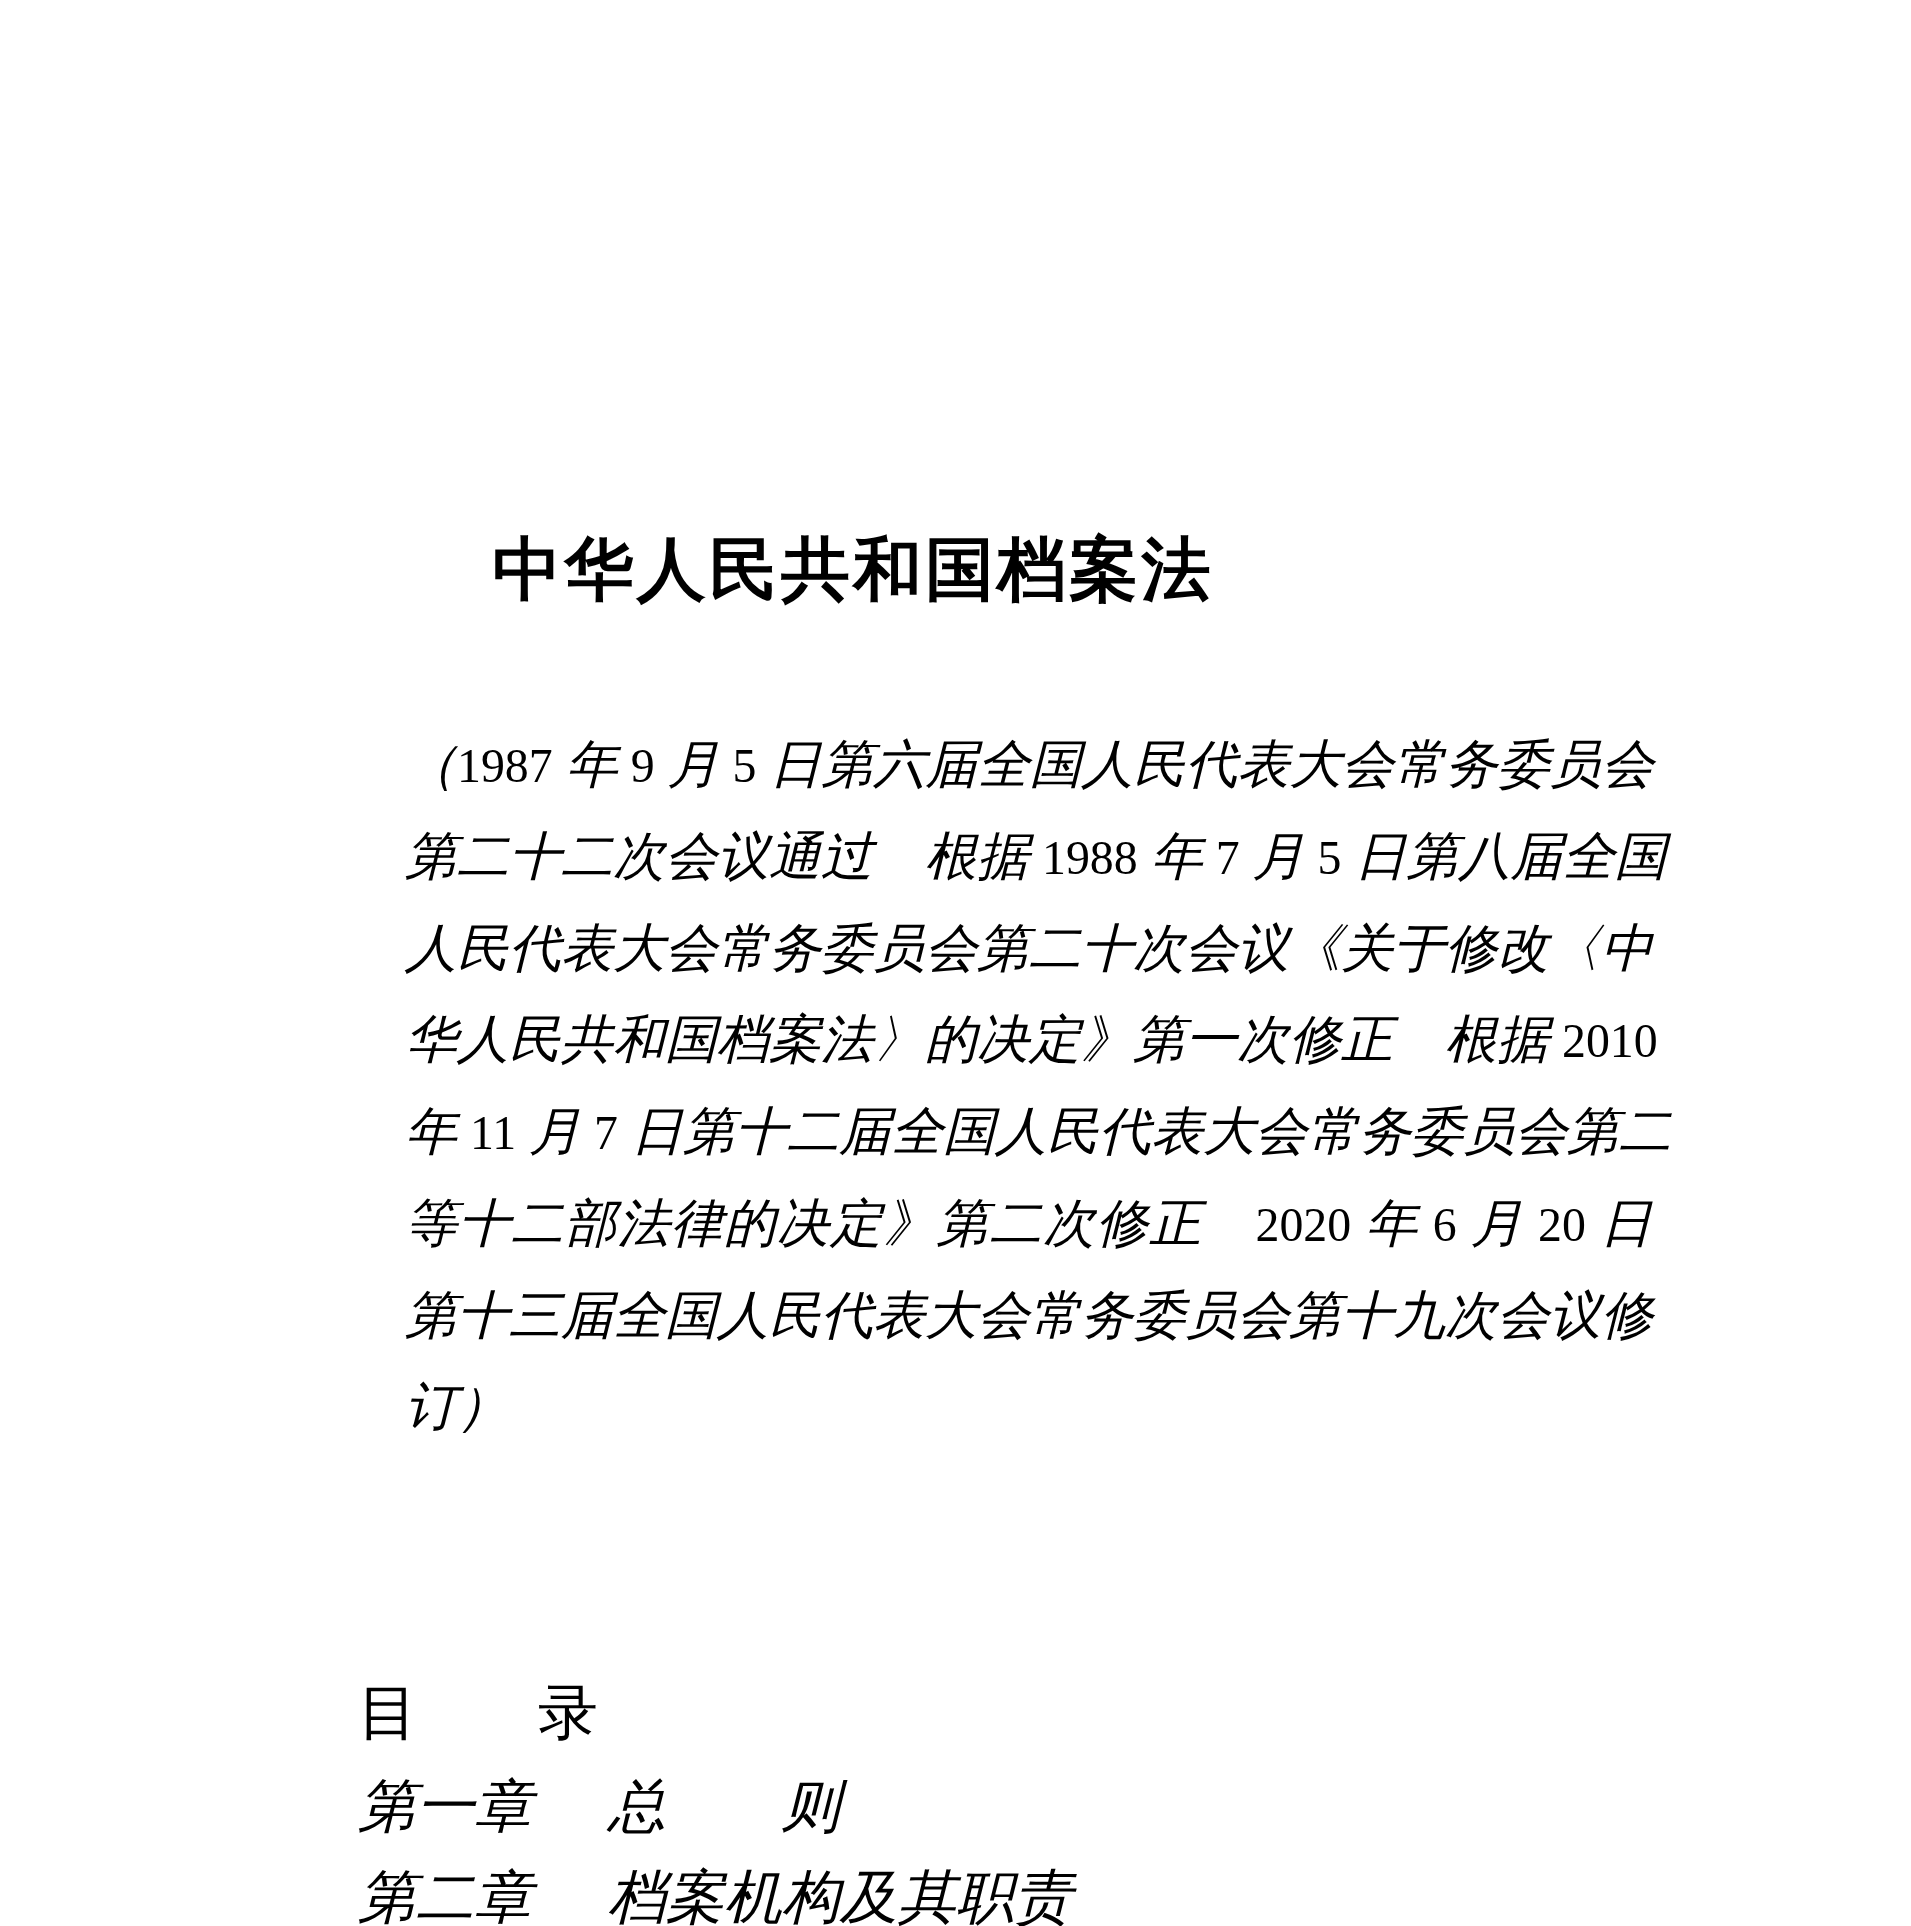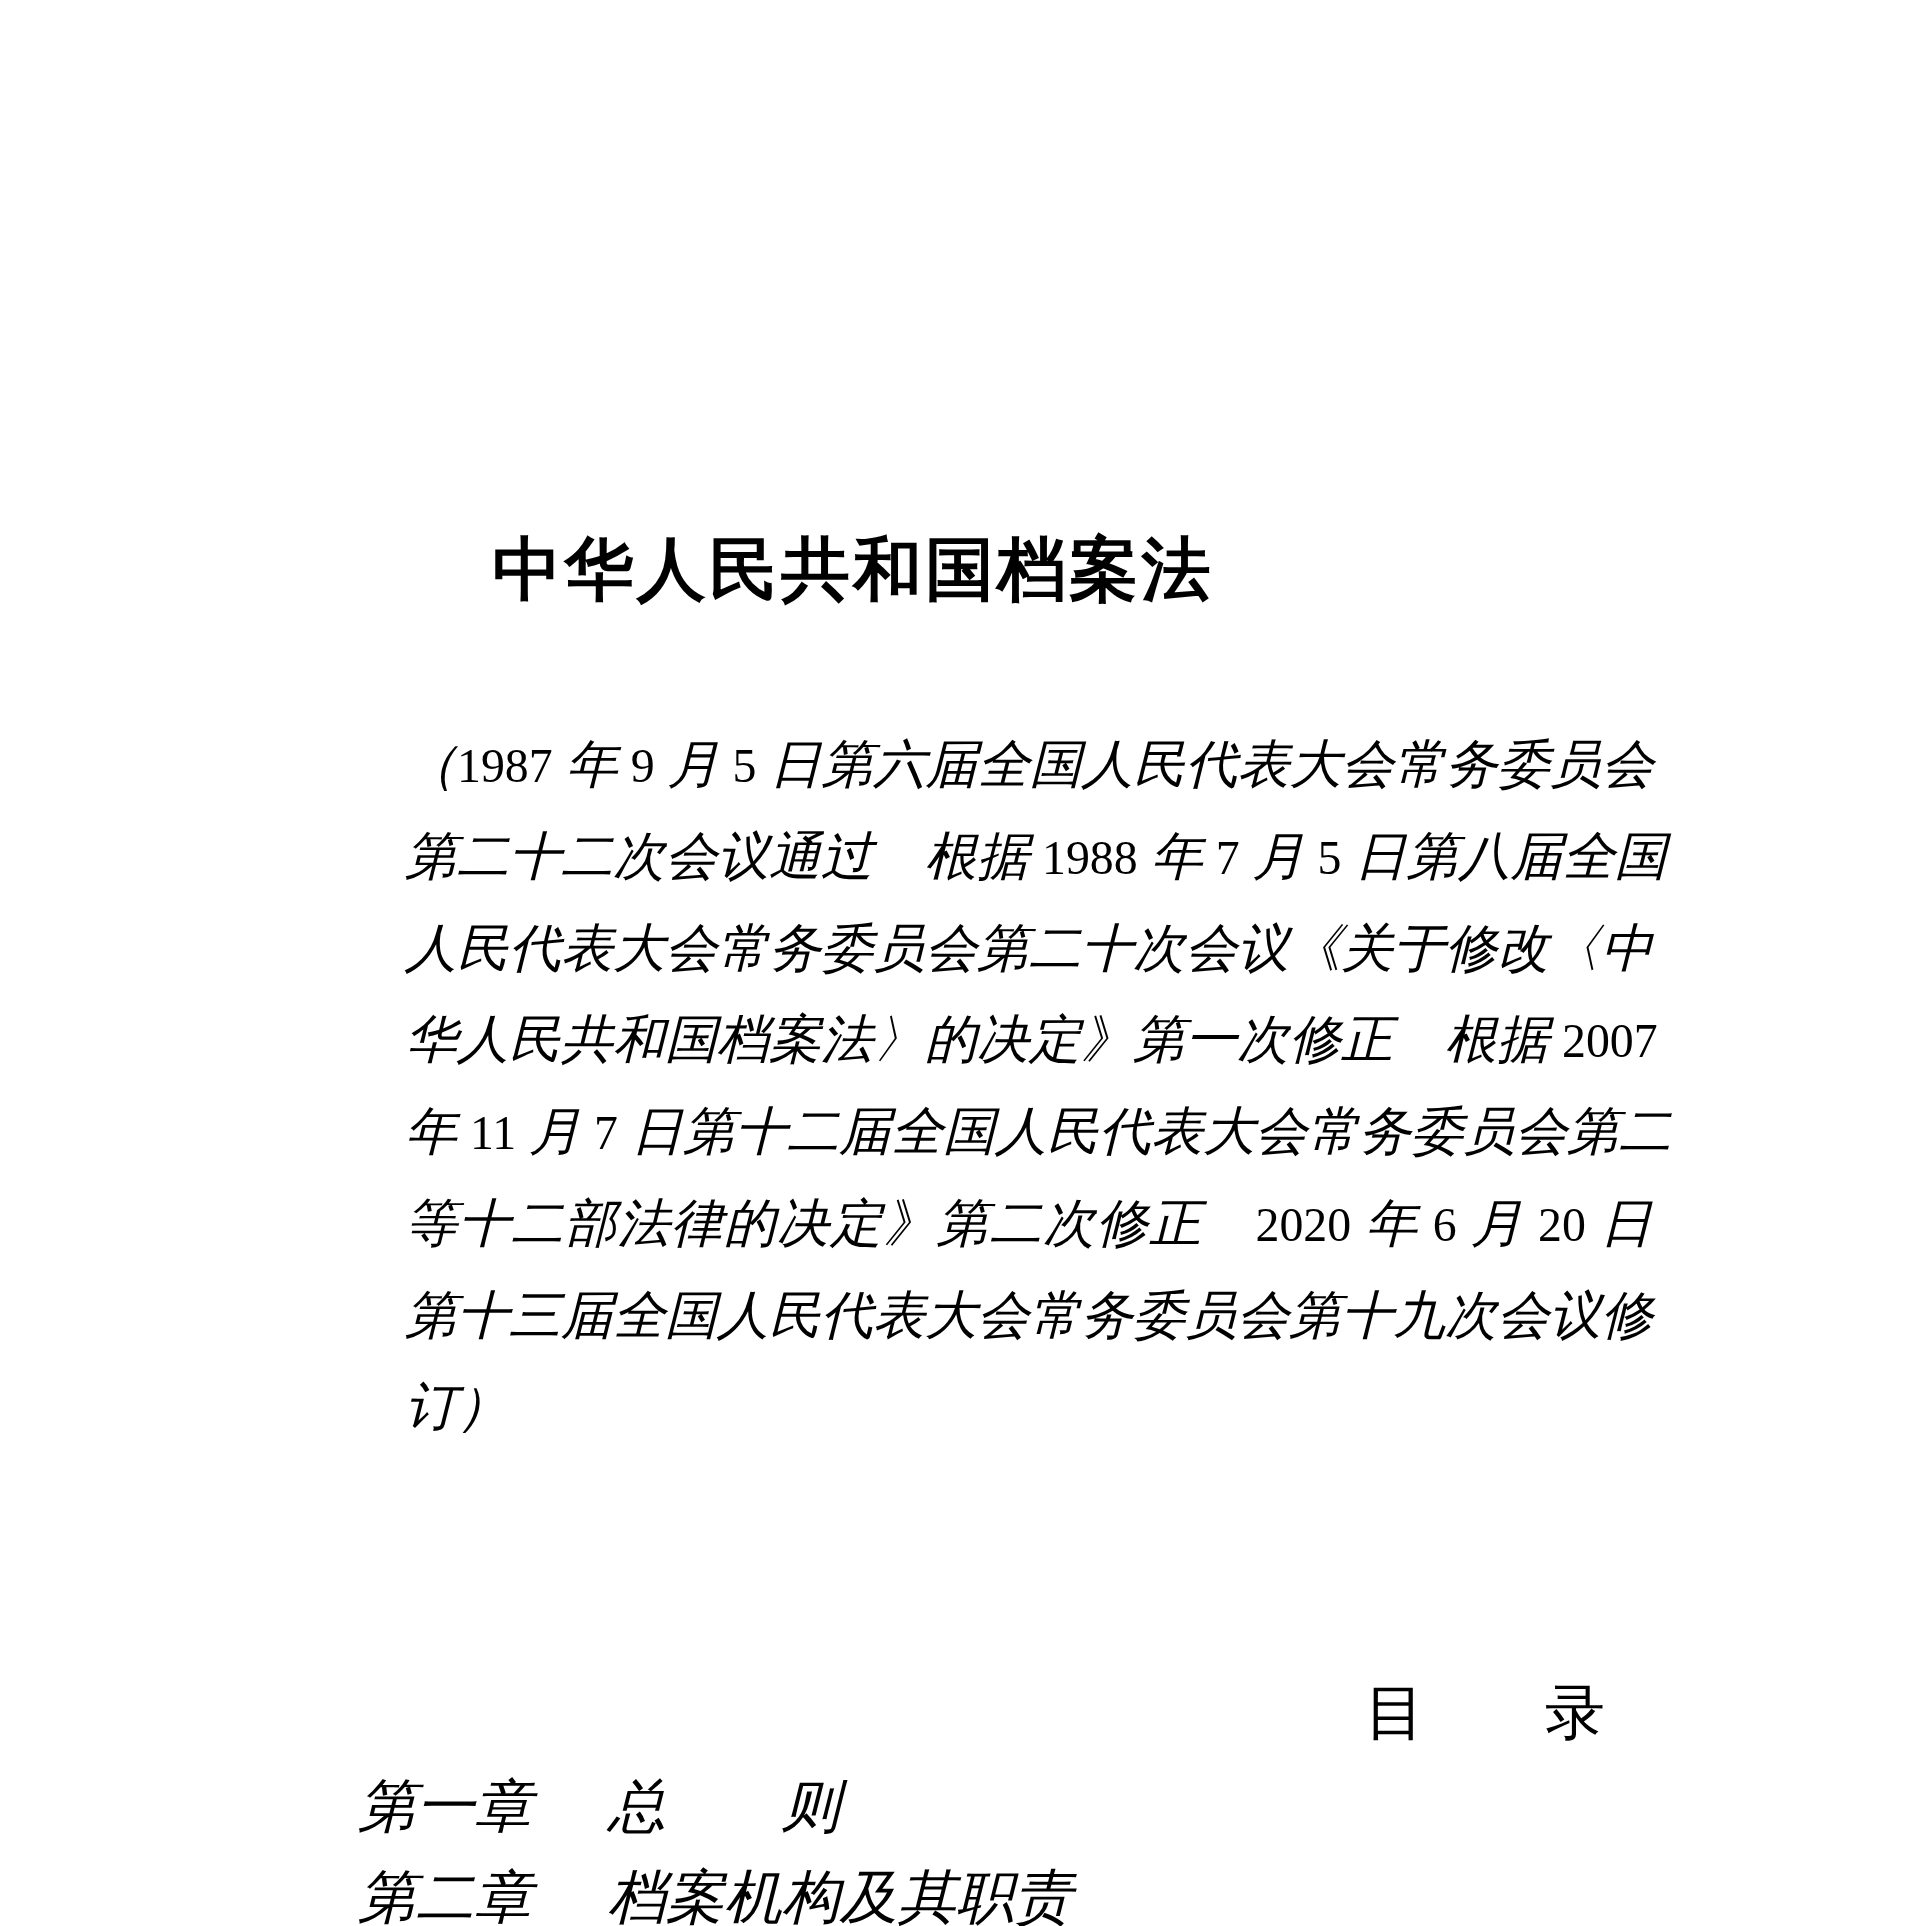--- a/index.html
+++ b/index.html
@@ -51,21 +51,21 @@
     font-style: normal;
     font-size: 0.92em;
   }
 
   
   .toc-heading {
     position: absolute;
     top: 1668px;
     left: 358px;
     width: 1247px;
-    text-align: right;
+    text-align: left;
     font-size: 60px;
     line-height: 91px;
     white-space: nowrap;
   }
   .toc-list {
     position: absolute;
     top: 1761px;
     left: 358px;
     width: 1247px;
     font-size: 58px;
@@ -83,21 +83,21 @@
 </style>
 </head>
 <body>
 
 <h1 class="doc-title">中华人民共和国档案法</h1>
 
 <div class="preamble">
   <div class="line">（<span class="digits">1987</span> 年 <span class="digits">9</span> 月 <span class="digits">5</span> 日第六届全国人民代表大会常务委员会</div>
   <div class="line">第二十二次会议通过　根据 <span class="digits">1988</span> 年 <span class="digits">7</span> 月 <span class="digits">5</span> 日第八届全国</div>
   <div class="line">人民代表大会常务委员会第二十次会议《关于修改〈中</div>
-  <div class="line">华人民共和国档案法〉的决定》第一次修正　根据 <span class="digits">2007</span></div>
+  <div class="line">华人民共和国档案法〉的决定》第一次修正　根据 <span class="digits">2010</span></div>
   <div class="line">年 <span class="digits">11</span> 月 <span class="digits">7</span> 日第十二届全国人民代表大会常务委员会第二</div>
   <div class="line">等十二部法律的决定》第二次修正　<span class="digits">2020</span> 年 <span class="digits">6</span> 月 <span class="digits">20</span> 日</div>
   <div class="line">第十三届全国人民代表大会常务委员会第十九次会议修</div>
   <div class="line last">订）</div>
 </div>
 
 <div class="toc-heading">目　　录</div>
 
 <div class="toc-list">
   <div class="toc-entry">

